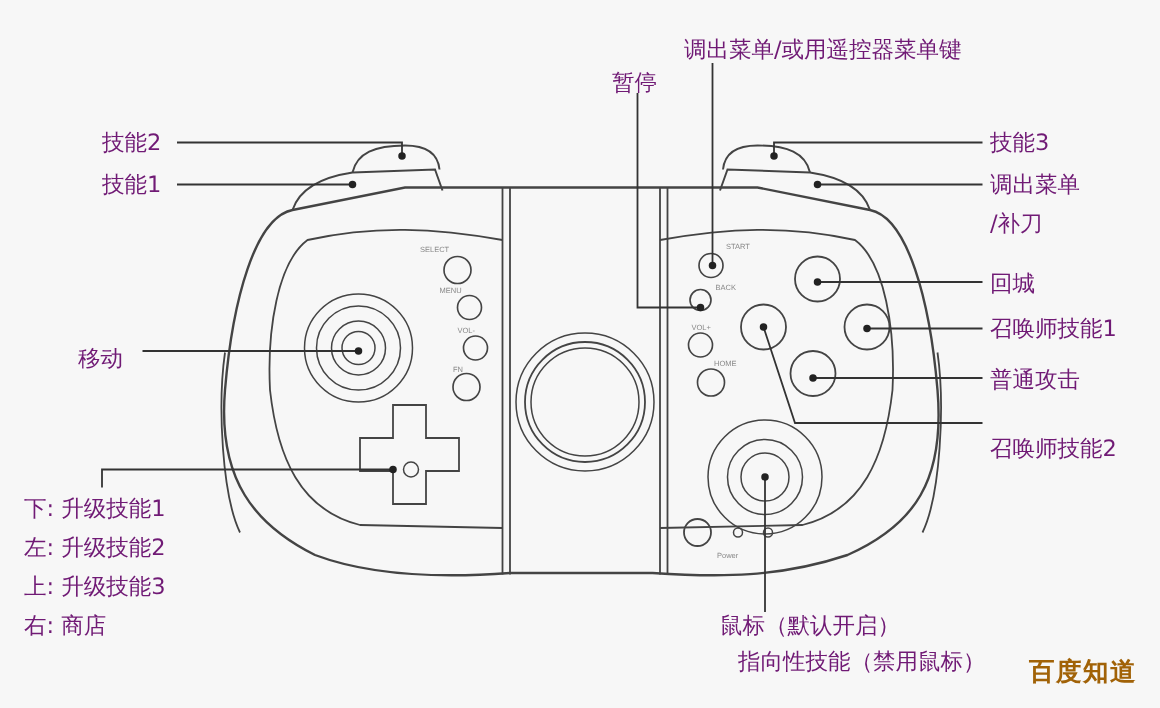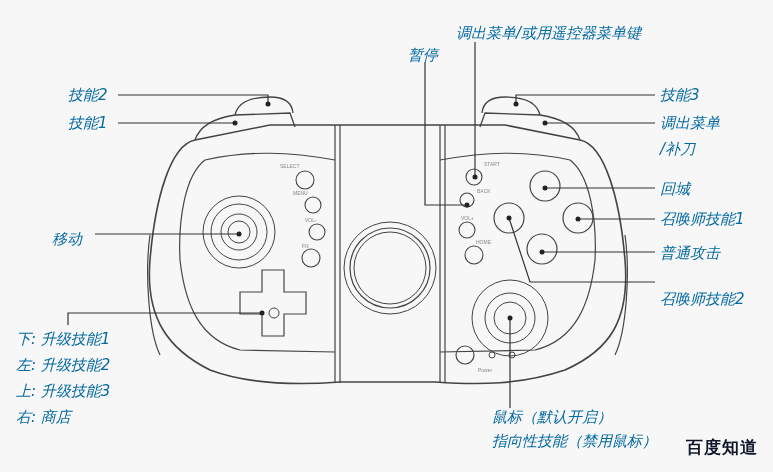--- a/index.html
+++ b/index.html
@@ -1,22 +1,22 @@
 <!DOCTYPE html>
 <html><head>
 <meta charset="utf-8">
 <style>
   html, body { margin:0; padding:0; }
   body { width:773px; height:472px; background:#f7f7f7; position:relative; overflow:hidden;
          font-family: "DejaVu Sans", "Liberation Sans", sans-serif; color:#333; }
-  .lbl { position:absolute; font-size:15px; color:#0369a1; white-space:nowrap; line-height:18px;font-style:italic; }
+  .lbl { position:absolute; font-size:15px; color:#701a75; white-space:nowrap; line-height:18px; }
   svg.diagram { position:absolute; left:0; top:0; }
   .btn-txt { font-family:"Liberation Sans", sans-serif; font-size:5px; fill:#888; }
   .wm { position:absolute; left:686px; top:436px; font-size:17px; font-weight:bold;
-        color:#0f172a; letter-spacing:1px; }
+        color:#a16207; letter-spacing:1px; }
 </style>
 </head>
 <body>
 
 <svg class="diagram" width="773" height="472" viewBox="0 0 773 472">
   <g fill="none" stroke="#444" stroke-width="1.6">
 
     <path d="M195,140 C170,145 155,200 150,260 C145,320 170,350 210,370 C250,385 300,385 340,382 L435,382 C480,385 520,385 565,370 C610,350 630,320 625,260 C620,200 605,145 580,140 L505,125 L440,125 L335,125 L270,125 Z"></path>
 
     <path d="M335,125 L335,383 M340,125 L340,383 M440,125 L440,383 M445,125 L445,383" stroke-width="1.2"></path>
@@ -121,15 +121,15 @@
 <div class="lbl" style="left:660px;top:140px;">/补刀</div>
 <div class="lbl" style="left:52px;top:230px;">移动</div>
 <div class="lbl" style="left:660px;top:180px;">回城</div>
 <div class="lbl" style="left:660px;top:210px;">召唤师技能1</div>
 <div class="lbl" style="left:660px;top:244px;">普通攻击</div>
 <div class="lbl" style="left:660px;top:274px;margin-top:16px;">召唤师技能2</div>
 <div class="lbl" style="left:16px;top:330px;text-align:center;">下: 升级技能1</div>
 <div class="lbl" style="left:16px;top:356px;text-align:right;">左: 升级技能2</div>
 <div class="lbl" style="left:16px;top:382px;">上: 升级技能3</div>
 <div class="lbl" style="left:16px;top:408px;">右: 商店</div>
-<div class="lbl" style="left:492px;top:408px;">鼠标（默认开启）</div>
+<div class="lbl" style="left:480px;top:408px;">鼠标（默认开启）</div>
 <div class="lbl" style="left:492px;top:432px;">指向性技能（禁用鼠标）</div>
 <div class="wm">百度知道</div>
 
 </body></html>

